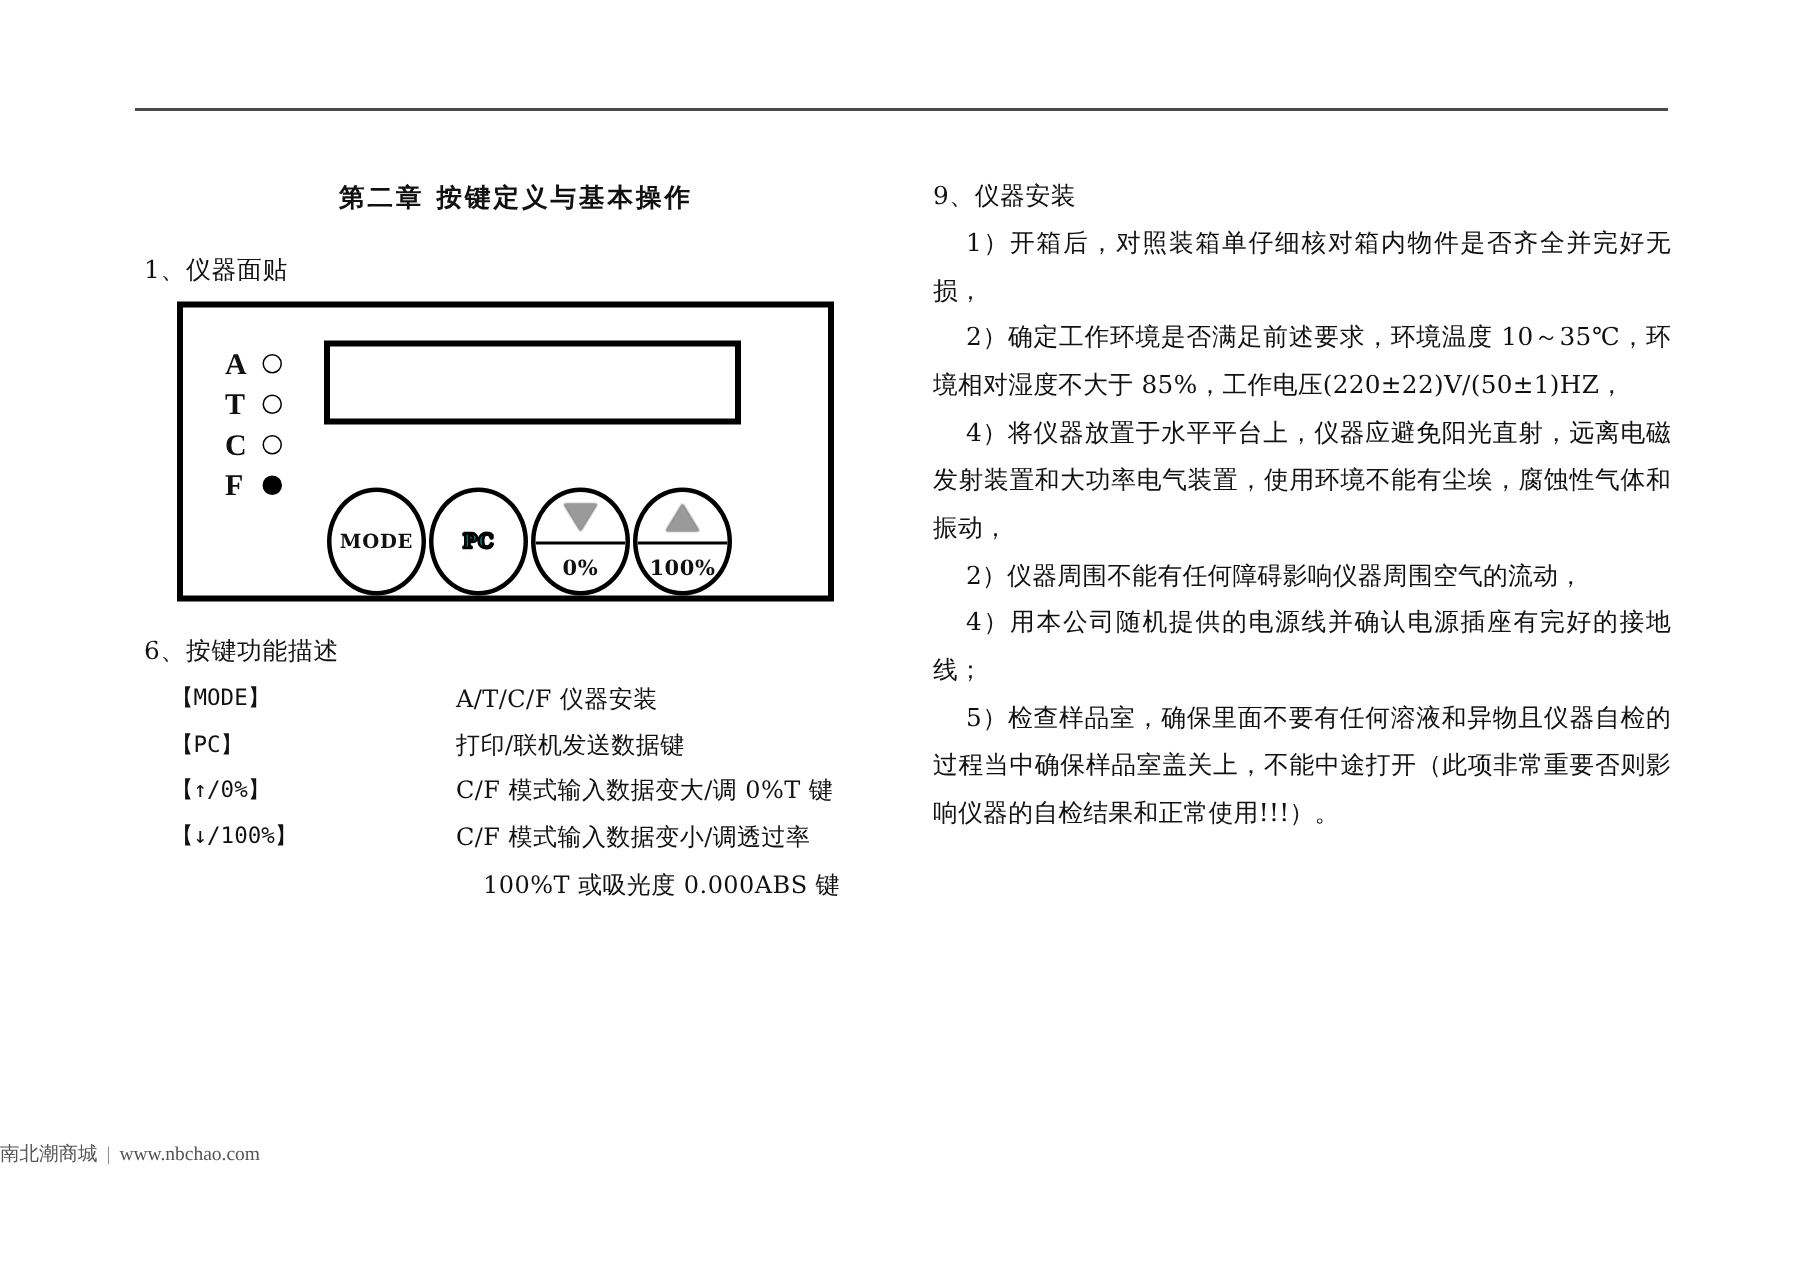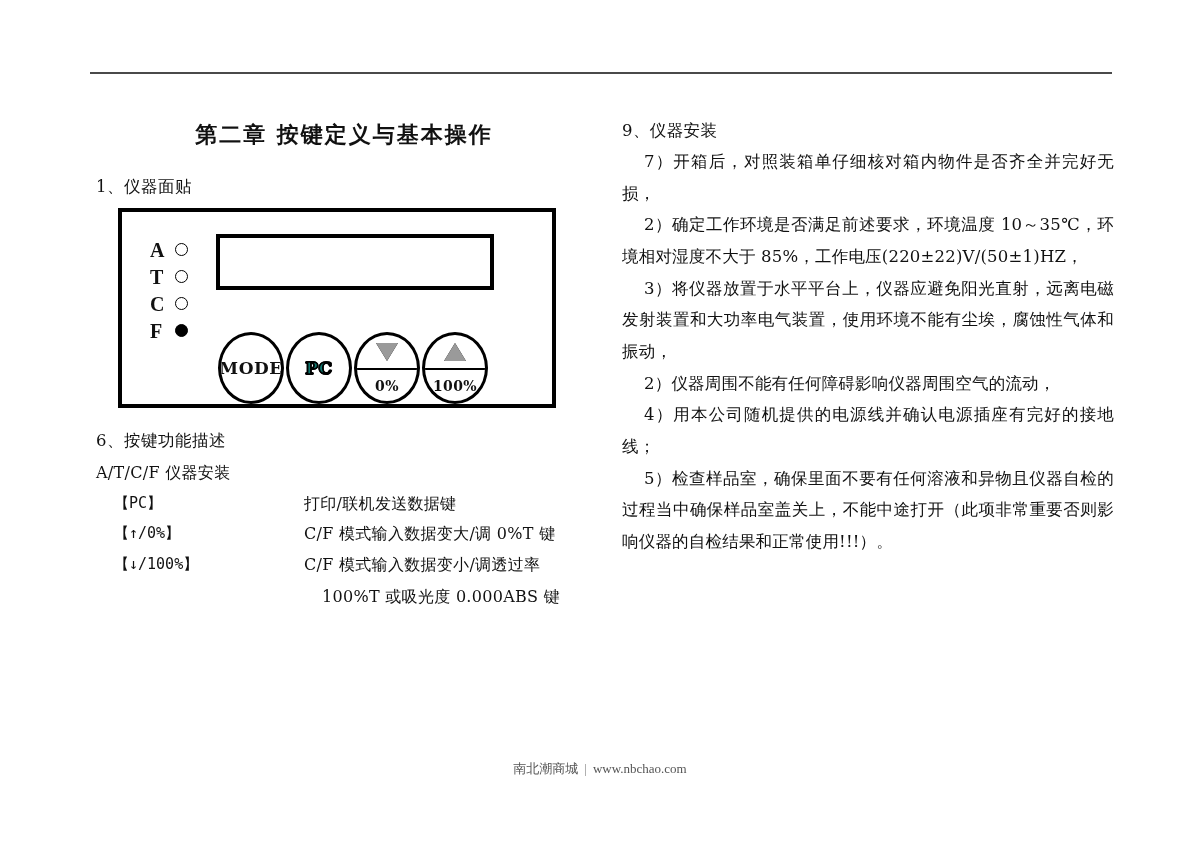--- a/index.html
+++ b/index.html
@@ -43,21 +43,21 @@
     position: absolute;
     left: 622px;
     top: 120px;
     width: 492px;
   }
 
   
   #chapter-title {
     font-family: "DejaVu Serif", "Liberation Serif", serif;
     font-weight: bold;
-    font-size: 22px;
+    font-size: 17px;
     letter-spacing: 2px;
     text-align: center;
     margin: 0 0 26px 16px;
     white-space: pre;
   }
 
   .sec-head {
     font-size: 16.5px;
     font-family: "DejaVu Serif", "Liberation Serif", serif;
     letter-spacing: 0.5px;
@@ -137,21 +137,21 @@
     background: #ffffff;
     position: relative;
     display: flex;
     align-items: center;
     justify-content: center;
     overflow: hidden;
   }
   .btn-text {
     font-family: "DejaVu Serif", "Liberation Serif", serif;
     font-weight: bold;
-    font-size: 17px;
+    font-size: 13px;
     letter-spacing: 0.5px;
     line-height: 1;
   }
   .btn-text.outline {
     color: #0f766e;
     -webkit-text-stroke: 1.6px #000;
     text-shadow:
       -1px 0 #000, 1px 0 #000, 0 -1px #000, 0 1px #000;
   }
   .btn.split {
@@ -261,21 +261,21 @@
   .r-para.tight {
     text-indent: 16px;
   }
 
   
   #footer {
     position: absolute;
     left: 0;
     right: 0;
     top: 760px;
-    text-align: center;
+    text-align: left;
     font-size: 13px;
     color: #555555;
     font-family: "Liberation Serif", "DejaVu Serif", serif;
   }
   #footer .sep { margin: 0 6px; color: #888; }
 </style>
 </head>
 <body>
 
 <div id="page">
@@ -340,20 +340,21 @@
 
         </div>
       </div>
     </div>
 
     <div id="key-table">
       <div class="sec-head">6、按键功能描述</div>
 
 
       <div class="krow">
+        <span class="kname">【MODE】</span>
         <span class="kdesc">A/T/C/F 仪器安装</span>
       </div>
 
       <div class="krow">
         <span class="kname">【PC】</span>
         <span class="kdesc">打印/联机发送数据键</span>
       </div>
 
       <div class="krow">
         <span class="kname">【↑/0%】</span>
@@ -367,23 +368,23 @@
 
       <div class="kdesc-cont">100%T 或吸光度 0.000ABS 键</div>
     </div>
 
   </div>
 
   <div id="col-right">
 
     <div class="r-head">9、仪器安装</div>
 
-    <p class="r-para">7）开箱后，对照装箱单仔细核对箱内物件是否齐全并完好无损，</p>
+    <p class="r-para">1）开箱后，对照装箱单仔细核对箱内物件是否齐全并完好无损，</p>
     <p class="r-para">2）确定工作环境是否满足前述要求，环境温度 10～35℃，环境相对湿度不大于 85%，工作电压(220±22)V/(50±1)HZ，</p>
-    <p class="r-para">3）将仪器放置于水平平台上，仪器应避免阳光直射，远离电磁发射装置和大功率电气装置，使用环境不能有尘埃，腐蚀性气体和振动，</p>
+    <p class="r-para">4）将仪器放置于水平平台上，仪器应避免阳光直射，远离电磁发射装置和大功率电气装置，使用环境不能有尘埃，腐蚀性气体和振动，</p>
     <p class="r-para">2）仪器周围不能有任何障碍影响仪器周围空气的流动，</p>
     <p class="r-para">4）用本公司随机提供的电源线并确认电源插座有完好的接地线；</p>
     <p class="r-para">5）检查样品室，确保里面不要有任何溶液和异物且仪器自检的过程当中确保样品室盖关上，不能中途打开（此项非常重要否则影响仪器的自检结果和正常使用!!!）。</p>
 
   </div>
 
   <div id="footer">
     <span>南北潮商城</span><span class="sep">|</span><span>www.nbchao.com</span>
   </div>
 

